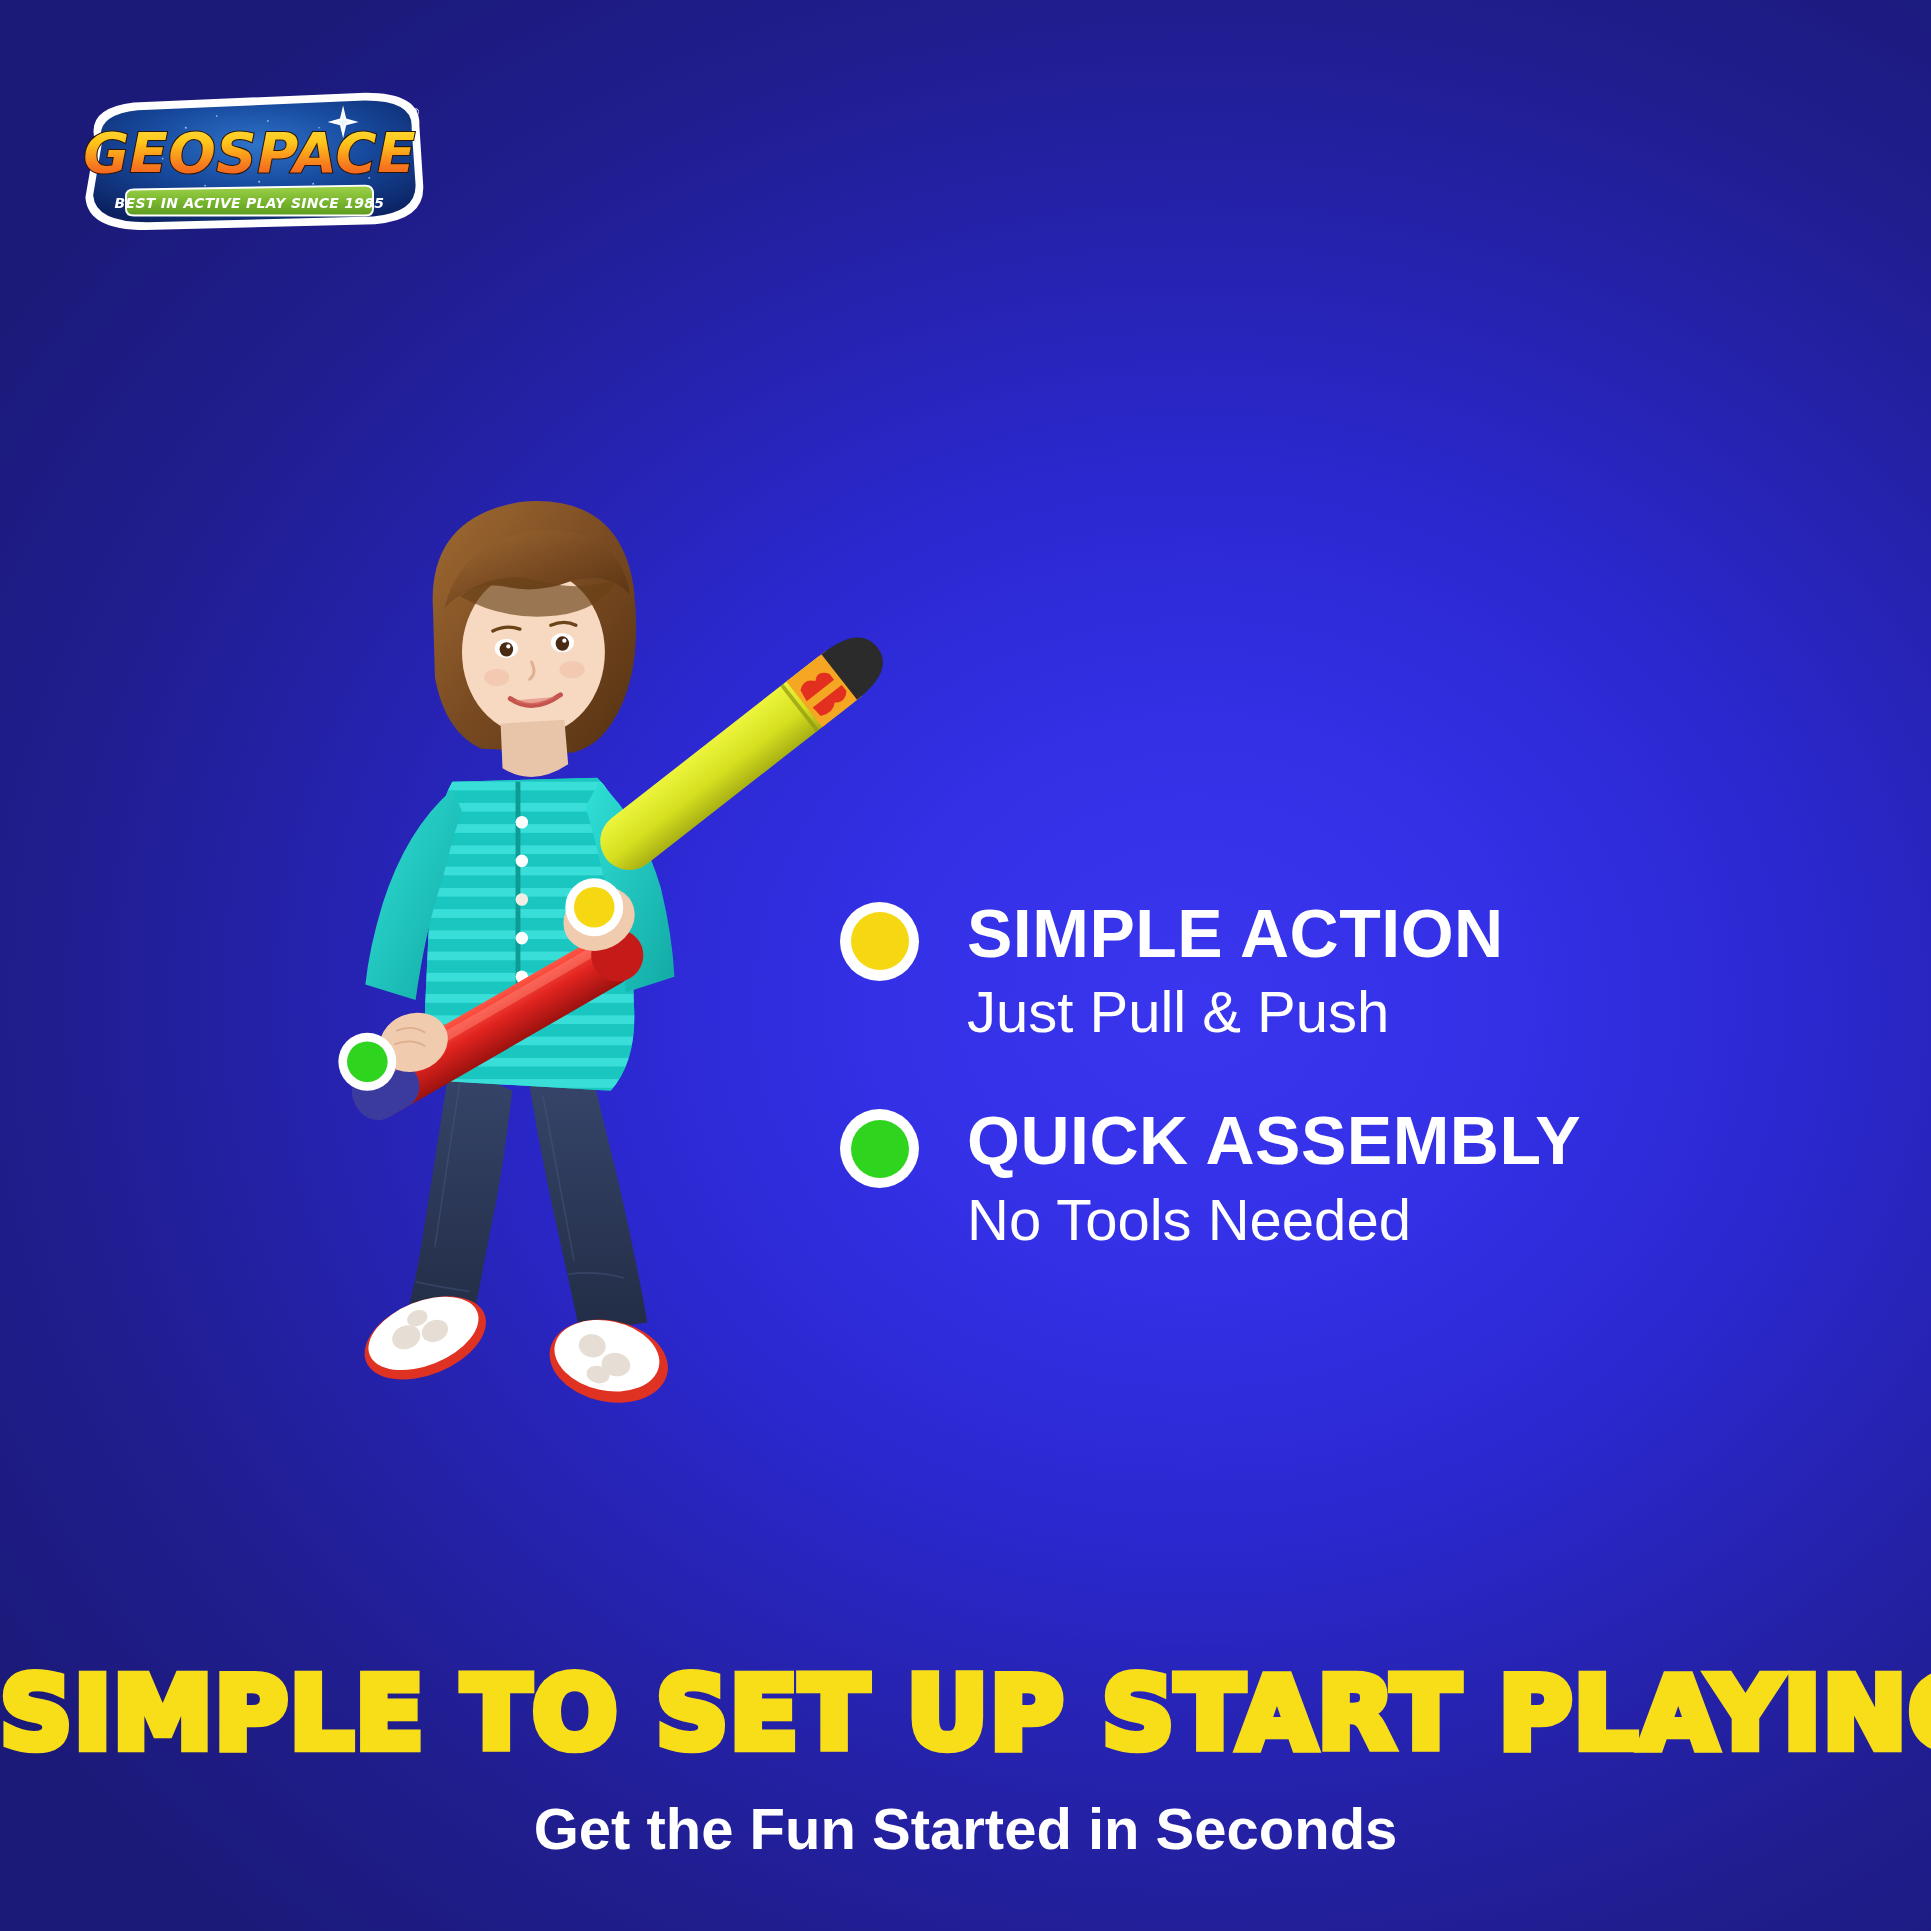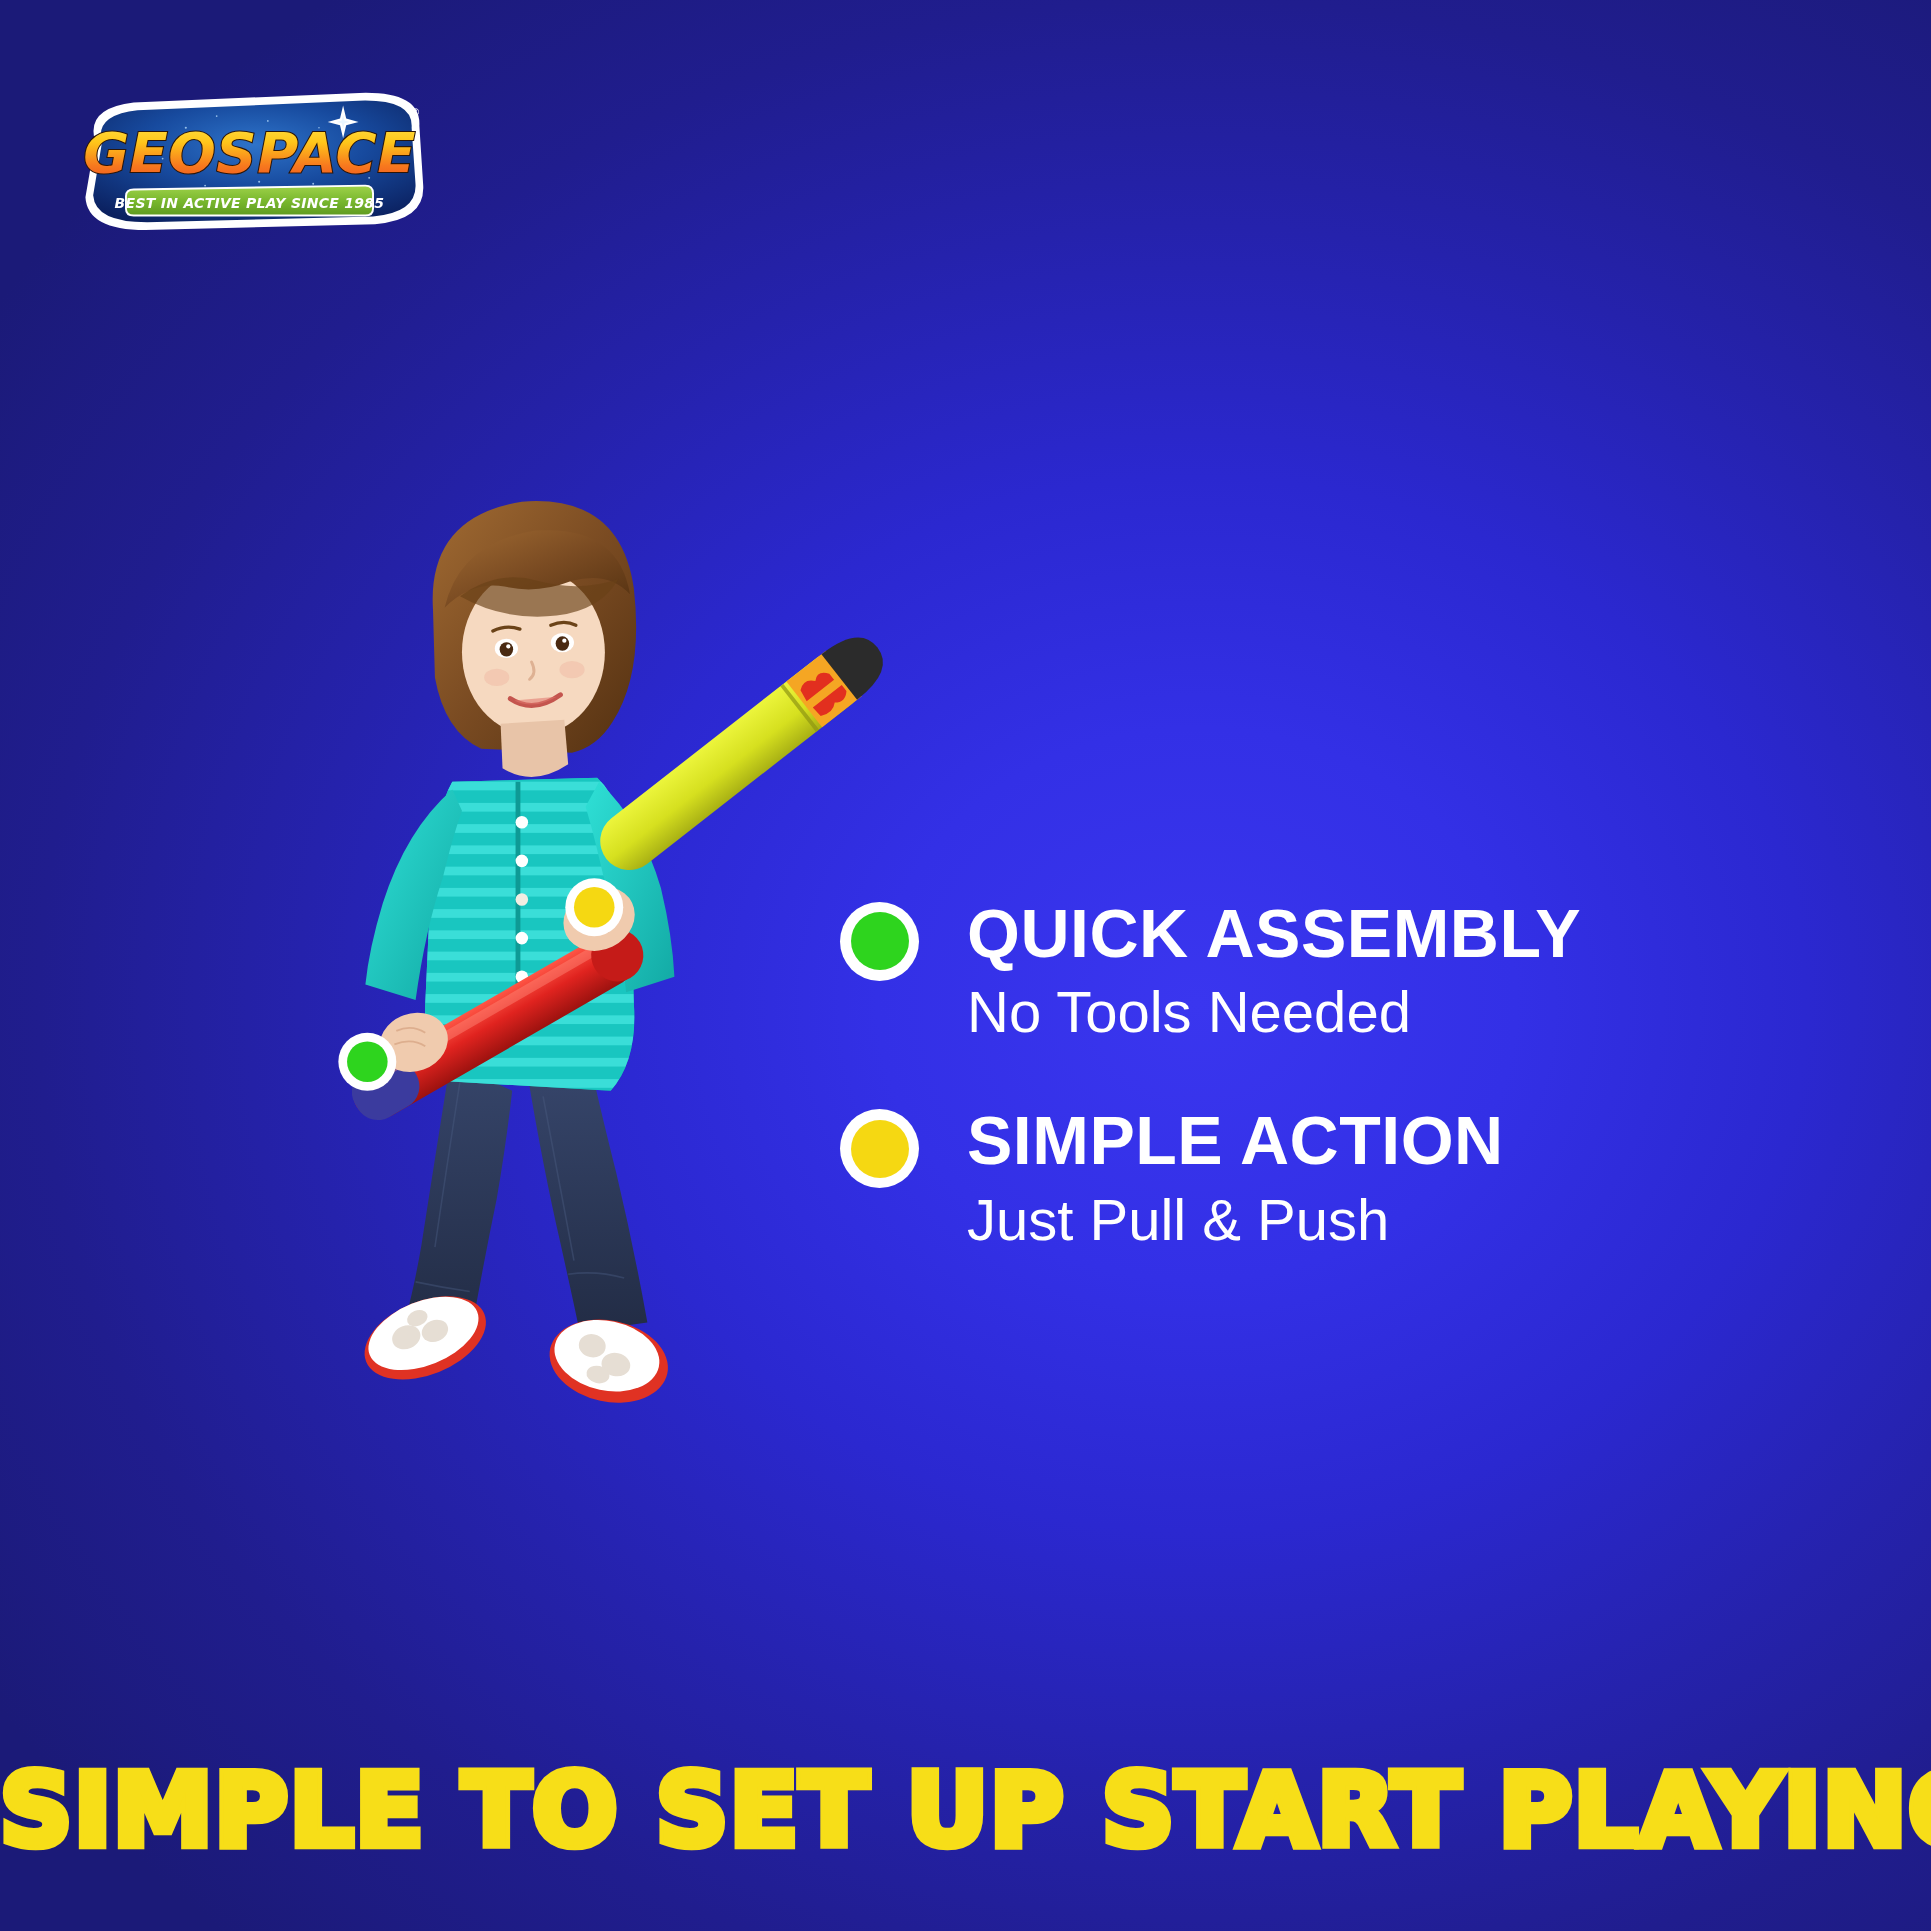--- a/index.html
+++ b/index.html
@@ -338,38 +338,39 @@
         <circle cx="80" cy="620" r="30" fill="#FFFFFF"></circle>
         <circle cx="80" cy="620" r="21" fill="#2ED41E"></circle>
       </g>
     </svg>
   </div>
 
   <div id="features">
 
     <div class="feature">
       <div class="dot-wrap">
+        <div class="dot-inner" style="background:#F5D812;"></div>
+      </div>
+      <div class="feature-text">
+        <div class="feature-title">SIMPLE ACTION</div>
+        <div class="feature-sub">Just Pull &amp; Push</div>
+      </div>
+    </div>
+
+    <div class="feature">
+      <div class="dot-wrap">
         <div class="dot-inner" style="background:#2ED41E;"></div>
       </div>
       <div class="feature-text">
         <div class="feature-title">QUICK ASSEMBLY</div>
         <div class="feature-sub">No Tools Needed</div>
       </div>
     </div>
 
-    <div class="feature">
-      <div class="dot-wrap">
-        <div class="dot-inner" style="background:#F5D812;"></div>
-      </div>
-      <div class="feature-text">
-        <div class="feature-title">SIMPLE ACTION</div>
-        <div class="feature-sub">Just Pull &amp; Push</div>
-      </div>
-    </div>
-
   </div>
 
   <div id="bottom">
     <div id="headline">SIMPLE TO SET UP  START PLAYING</div>
+    <div id="subline">Get the Fun Started in Seconds</div>
   </div>
 
 </div>
 
 
 </body></html>

